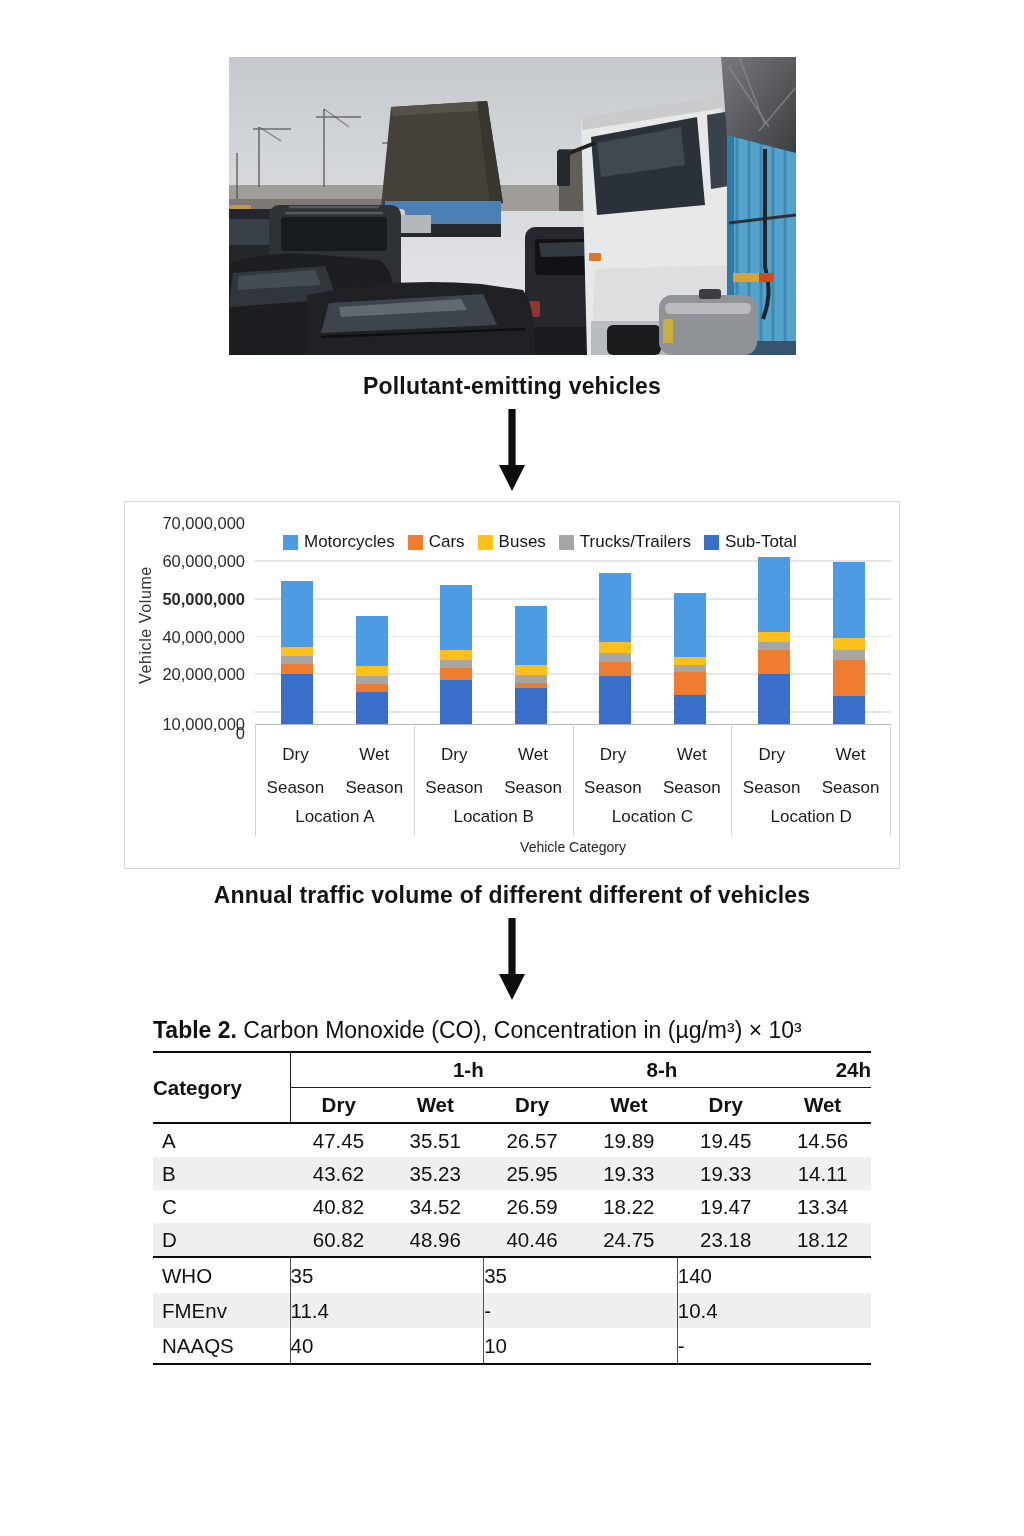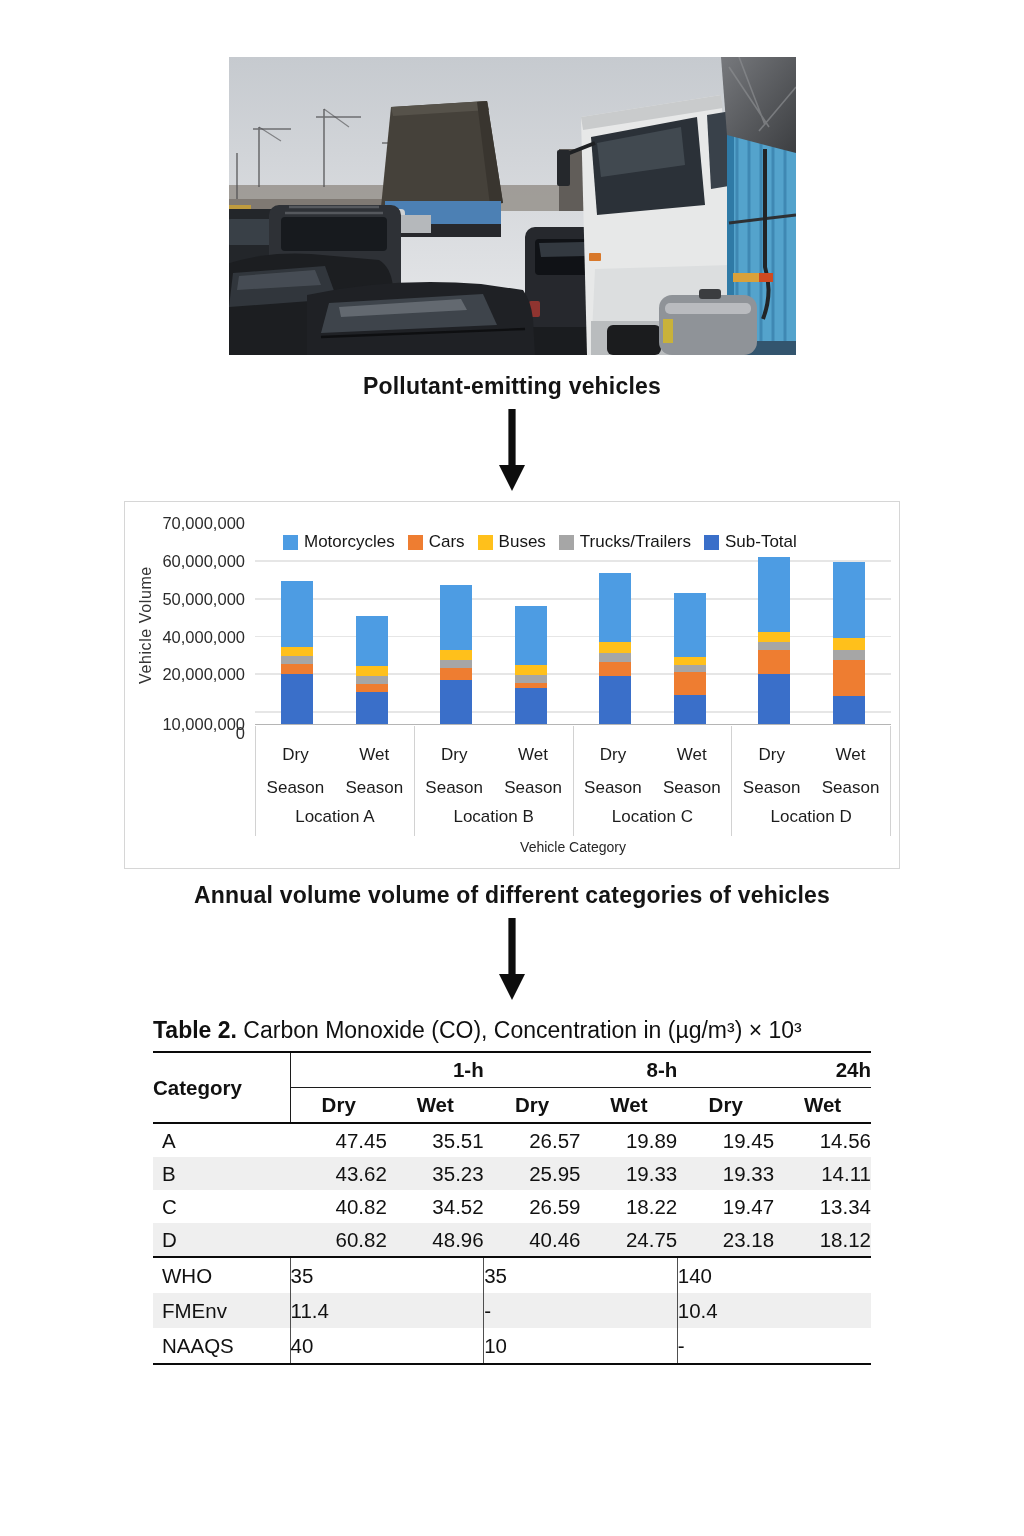--- a/index.html
+++ b/index.html
@@ -71,21 +71,21 @@
     font-size:20.5px;
   }
   table.co th, table.co td{padding:0;height:33px;font-weight:400;vertical-align:middle;}
   table.co thead th{font-weight:700;height:34px;}
   th.loc{
     text-align:left;padding-left:9px;
     border-right:1.4px solid #1c1c1c;border-bottom:2.4px solid #0a0a0a;
   }
   th.grp{border-bottom:1.4px solid #1c1c1c;text-align:right;}
   tr.sub th{border-bottom:2.4px solid #0a0a0a;text-align:center;}
-  #data-rows td{text-align:right;}
+  #data-rows td{text-align:center;}
   #data-rows td.loc-cell{text-align:left;padding-left:9px;}
   #data-rows tr:nth-child(even){background:#efefef;}
   #data-rows tr:last-child td{border-bottom:2.4px solid #0a0a0a;}
   #std-rows td{height:35px;}
   #std-rows td.loc-cell{text-align:left;padding-left:9px;}
   #std-rows td.std-val{border-left:1.3px solid #4f4f4f;}
   #std-rows tr:nth-child(2){background:#efefef;}
 </style>
 </head>
 <body>
@@ -193,21 +193,21 @@
     <rect x="11.4" y="0" width="7.2" height="58" fill="#0d0d0d"></rect>
     <polygon points="2,56 28,56 15,82" fill="#0d0d0d"></polygon>
   </svg>
 </div>
 
 <div class="chart-box">
   <div class="y-title">Vehicle Volume</div>
   <div id="yticks">
       <div class="ytick" style="top: -11px;">70,000,000</div>
       <div class="ytick" style="top: 26.788px;">60,000,000</div>
-      <div class="ytick" style="top: 64.777px;">50,000,000</div>
+      <div class="ytick" style="top: 64.777px; font-weight: bold;">50,000,000</div>
       <div class="ytick" style="top: 102.565px;">40,000,000</div>
       <div class="ytick" style="top: 140.152px;">20,000,000</div>
       <div class="ytick" style="top: 190px;">10,000,000</div>
       <div class="ytick" style="top: 199px;">0</div>
     </div>
   <div id="plot">
       <div class="gridline" style="top: 188.391px;"></div>
       <div class="gridline" style="top: 150.402px;"></div>
       <div class="gridline" style="top: 112.815px;"></div>
       <div class="gridline" style="top: 75.027px;"></div>
@@ -327,21 +327,21 @@
         <div class="seasons">
           <div class="season">Dry<br>Season</div>
           <div class="season">Wet<br>Season</div>
         </div>
         <div class="loclabel">Location D</div>
       </div>
     </div>
   <div class="x-title">Vehicle Category</div>
 </div>
 
-<div class="caption caption2">Annual volume volume of different categories of vehicles</div>
+<div class="caption caption2">Annual traffic volume of different different of vehicles</div>
 
 <div class="arrow-wrap">
   <svg width="30" height="82" viewBox="0 0 30 82">
     <rect x="11.4" y="0" width="7.2" height="58" fill="#0d0d0d"></rect>
     <polygon points="2,56 28,56 15,82" fill="#0d0d0d"></polygon>
   </svg>
 </div>
 
 <div class="table-title"><b>Table 2.</b><span> Carbon Monoxide (CO), Concentration in (µg/m³) × 10³</span></div>
 

